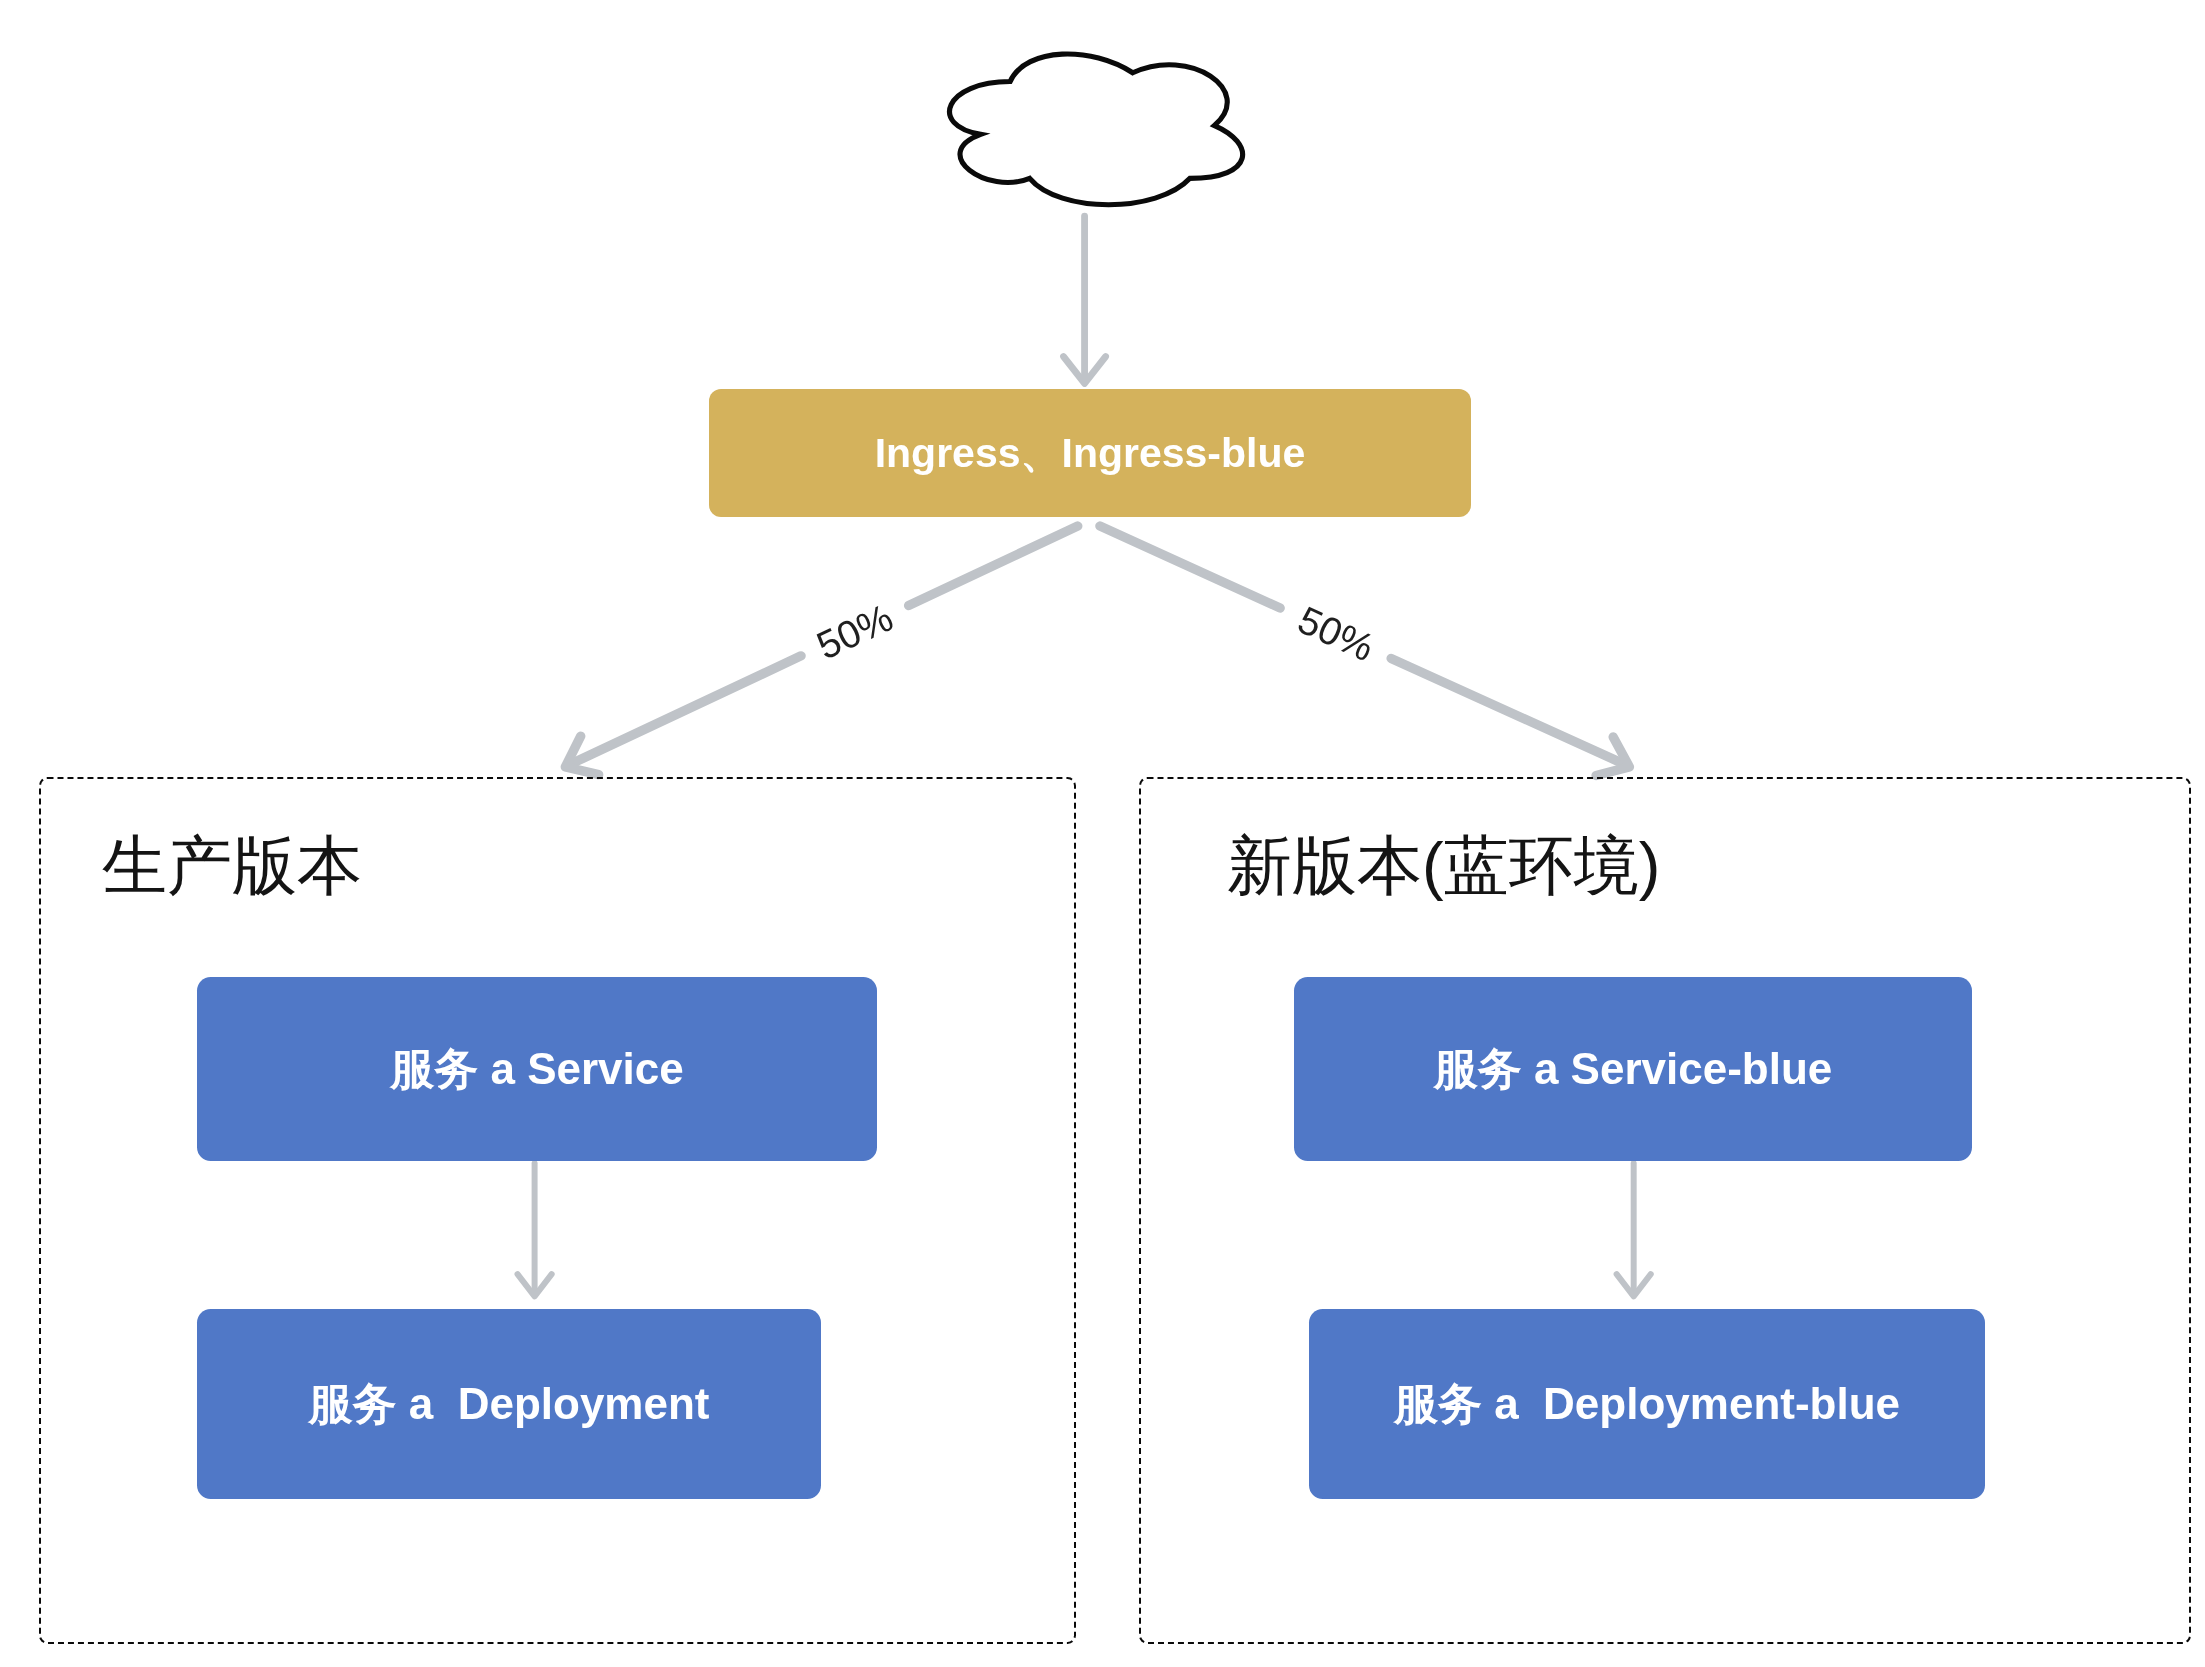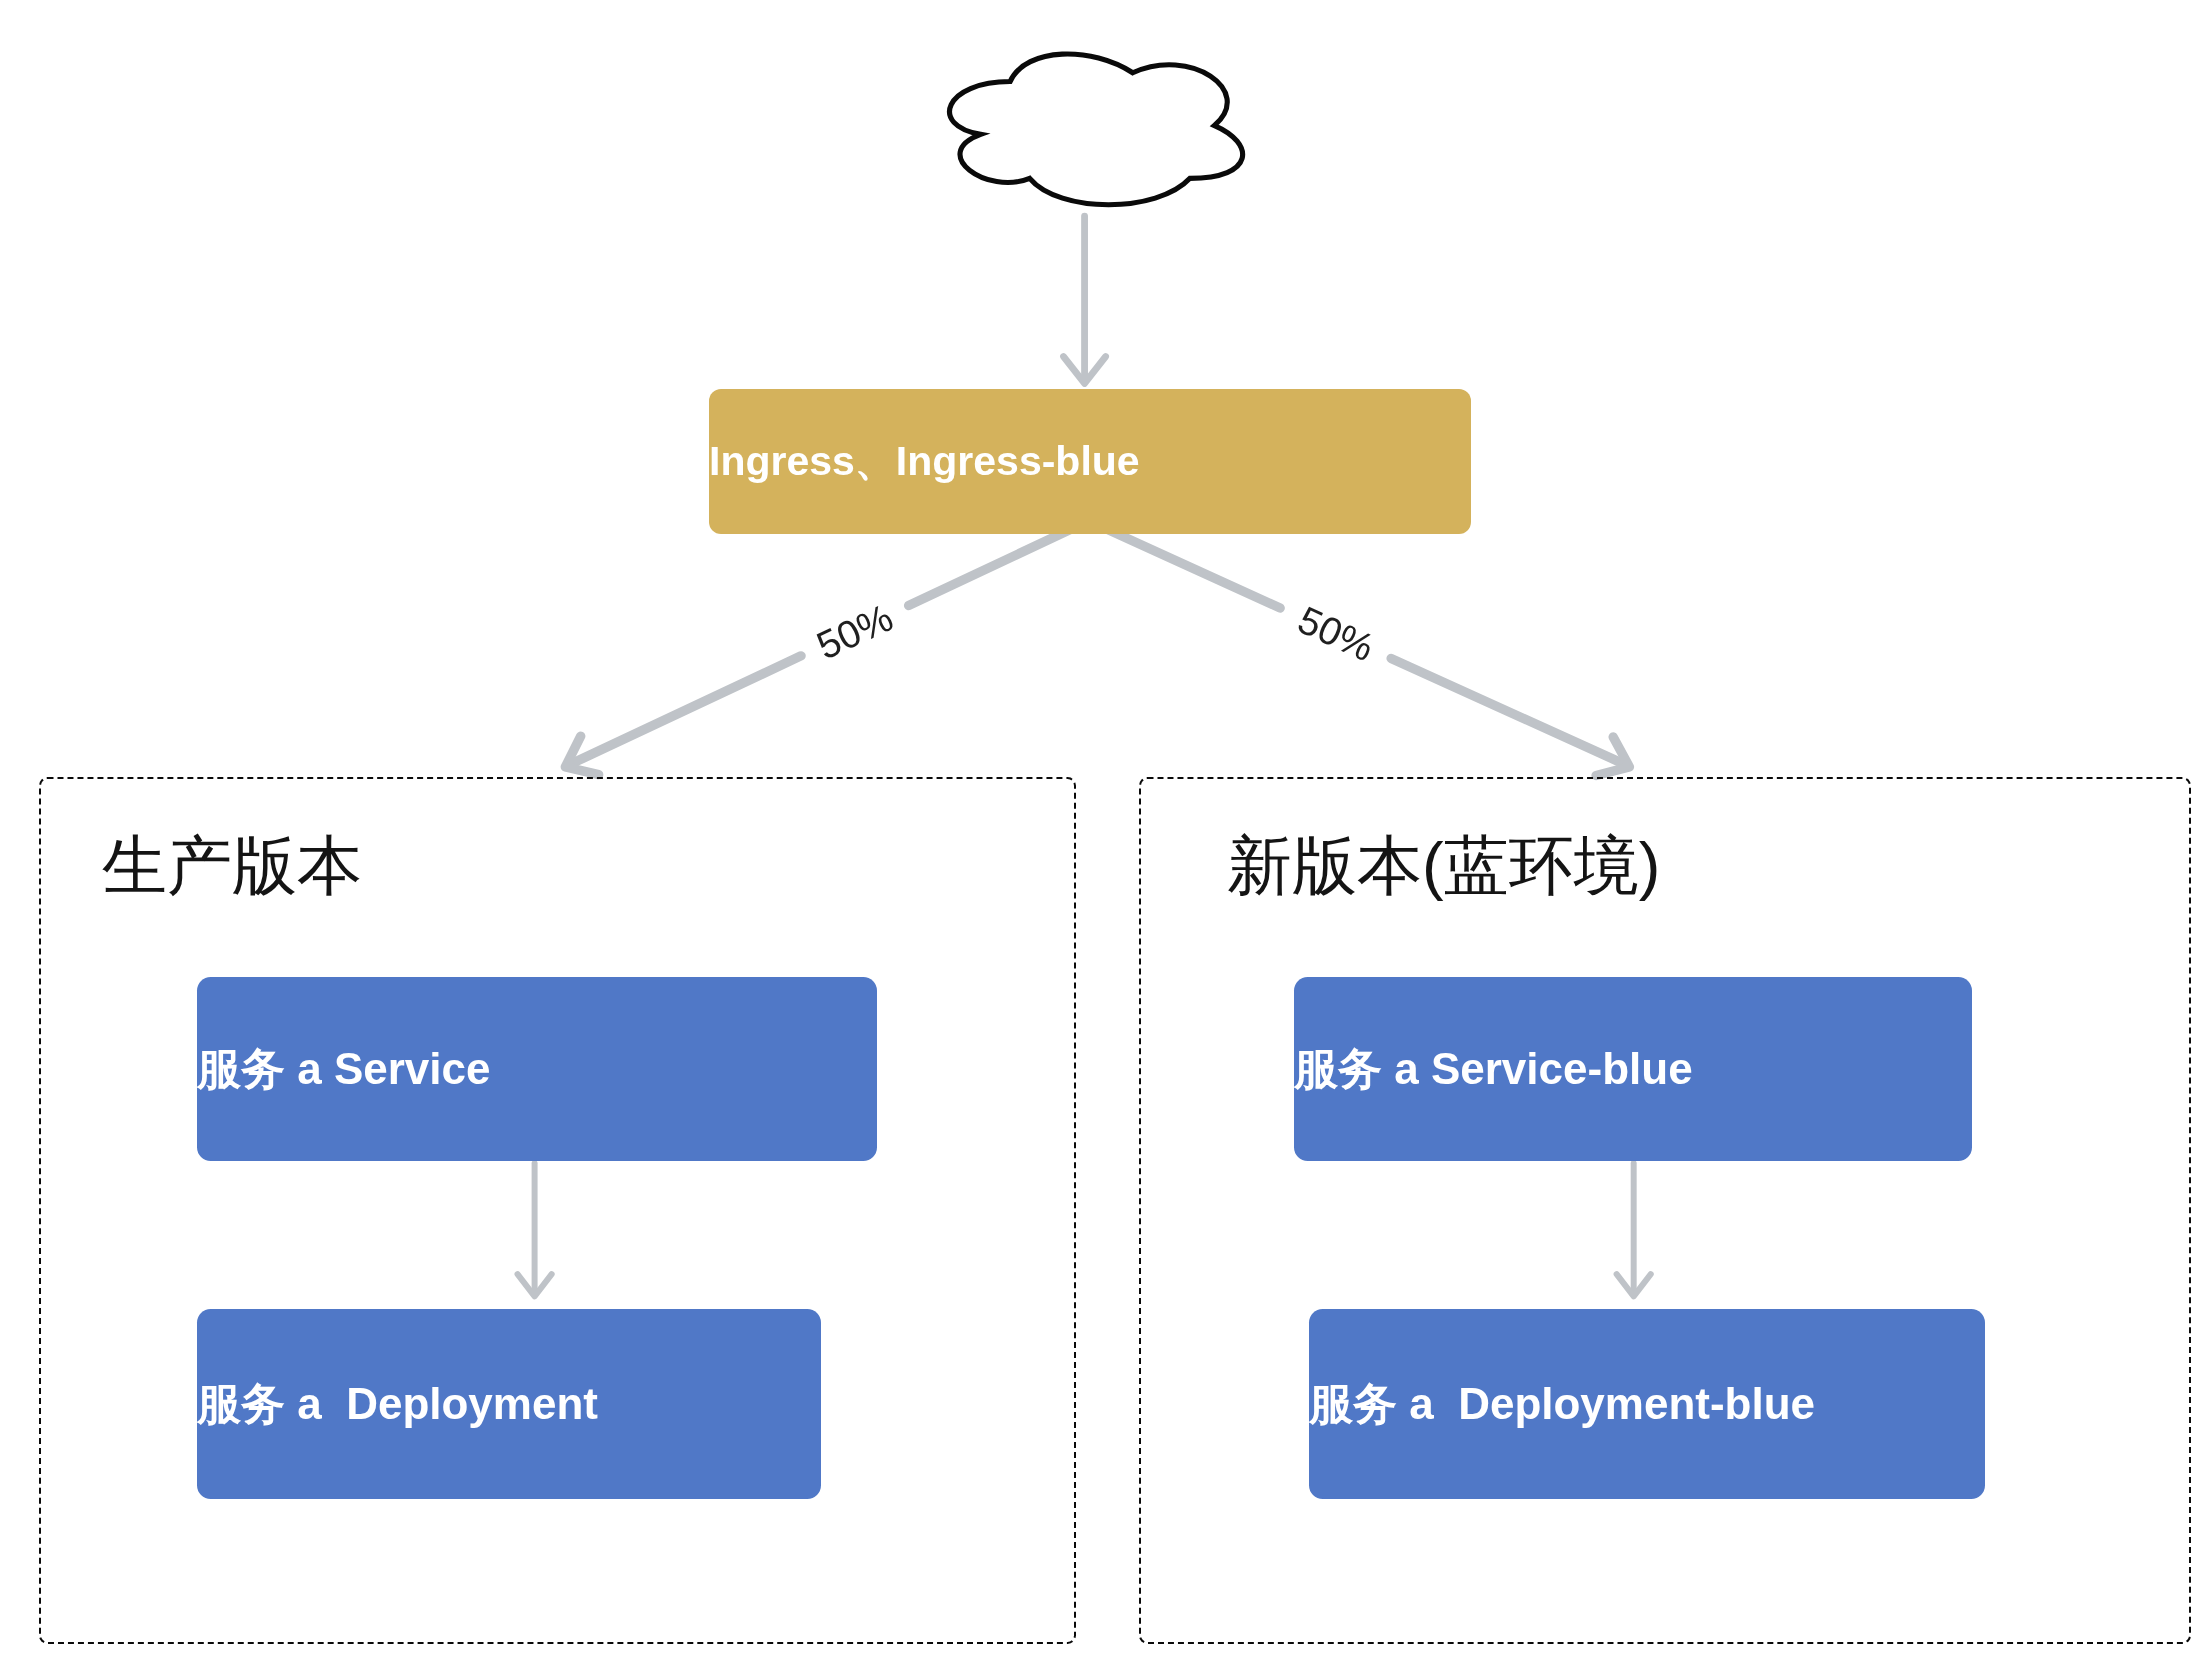--- a/index.html
+++ b/index.html
@@ -14,24 +14,24 @@
   svg.layer { position: absolute; left: 0; top: 0; }
 
   .cloud-path { fill: #ffffff; stroke: var(--stroke, #0a0a0a); stroke-width: 6; }
   .edge { stroke: var(--arrow, #bfc3c8); fill: none; stroke-linecap: round; stroke-linejoin: round; }
   .edge.thick { stroke-width: 11; }
   .edge.med   { stroke-width: 8; }
   .edge.thin  { stroke-width: 7; }
 
   .gold-box {
     position: absolute;
-    left: 709px; top: 389px; width: 762px; height: 145px;
+    left: 709px; top: 389px; width: 762px; height: 128px;
     background: var(--gold, #d4b25c);
     border-radius: 12px;
-    display: flex; align-items: center; 
+    display: flex; align-items: center; justify-content: center;
     color: #ffffff; font-size: 41px; font-weight: 700;
     white-space: pre;
   }
 
   .pct {
     position: absolute;
     color: var(--pct, #1f1f1f);
     font-size: 39px; font-weight: 400;
     transform-origin: center center;
     white-space: pre;
@@ -57,21 +57,21 @@
     line-height: 1.15;
     white-space: pre;
   }
   .group.prod .group-title { left: 61px; top: 50px; }
   .group.blue-env .group-title { left: 38px; top: 50px; margin-left: 48px; }
 
   .node {
     position: absolute;
     background: var(--blue, #5078c7);
     border-radius: 13.7px;
-    display: flex; align-items: center; justify-content: flex-start;
+    display: flex; align-items: center; justify-content: center;
     color: #ffffff; font-size: 44px; font-weight: 700;
     white-space: pre;
     text-align: center;
   }
   .group.prod .node.svc { left: 156px; top: 198px; width: 680px; height: 184px; }
   .group.prod .node.dep { left: 156px; top: 530px; width: 624px; height: 190px; }
   .group.blue-env .node.svc { left: 153px; top: 198px; width: 678px; height: 184px; }
   .group.blue-env .node.dep { left: 168px; top: 530px; width: 676px; height: 190px; }
 </style>
 </head>

